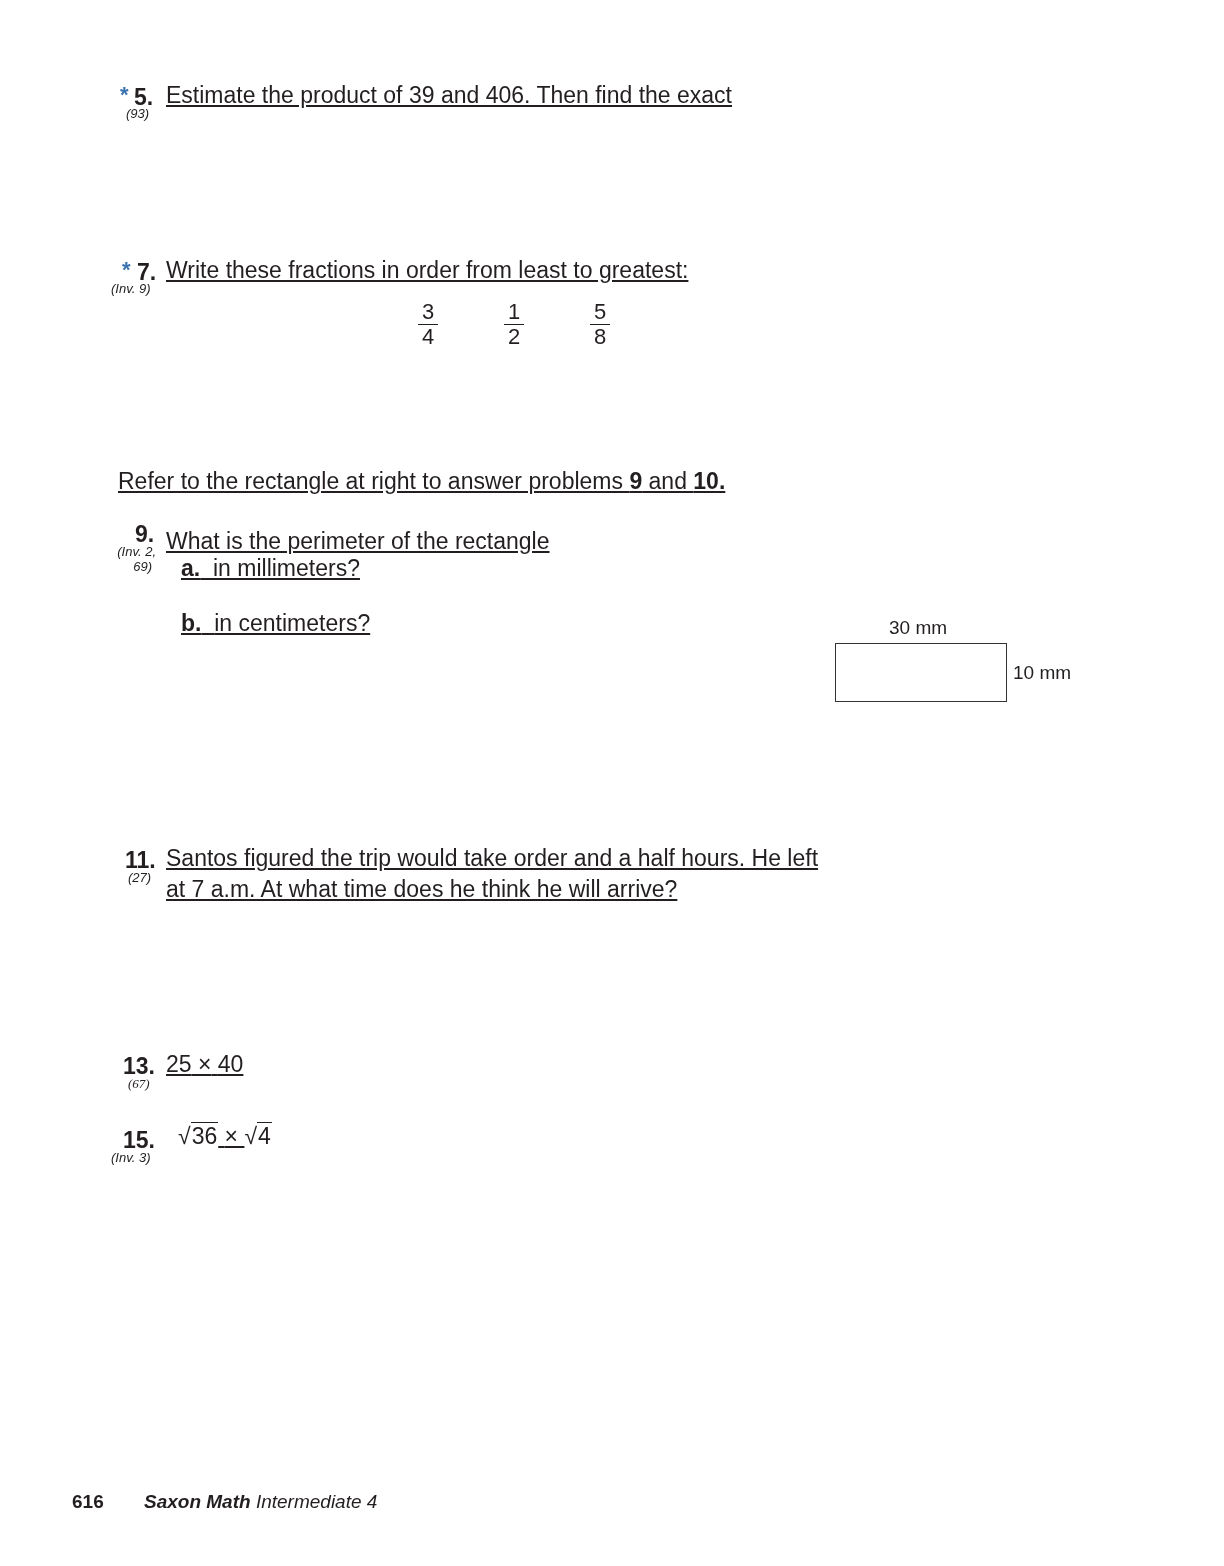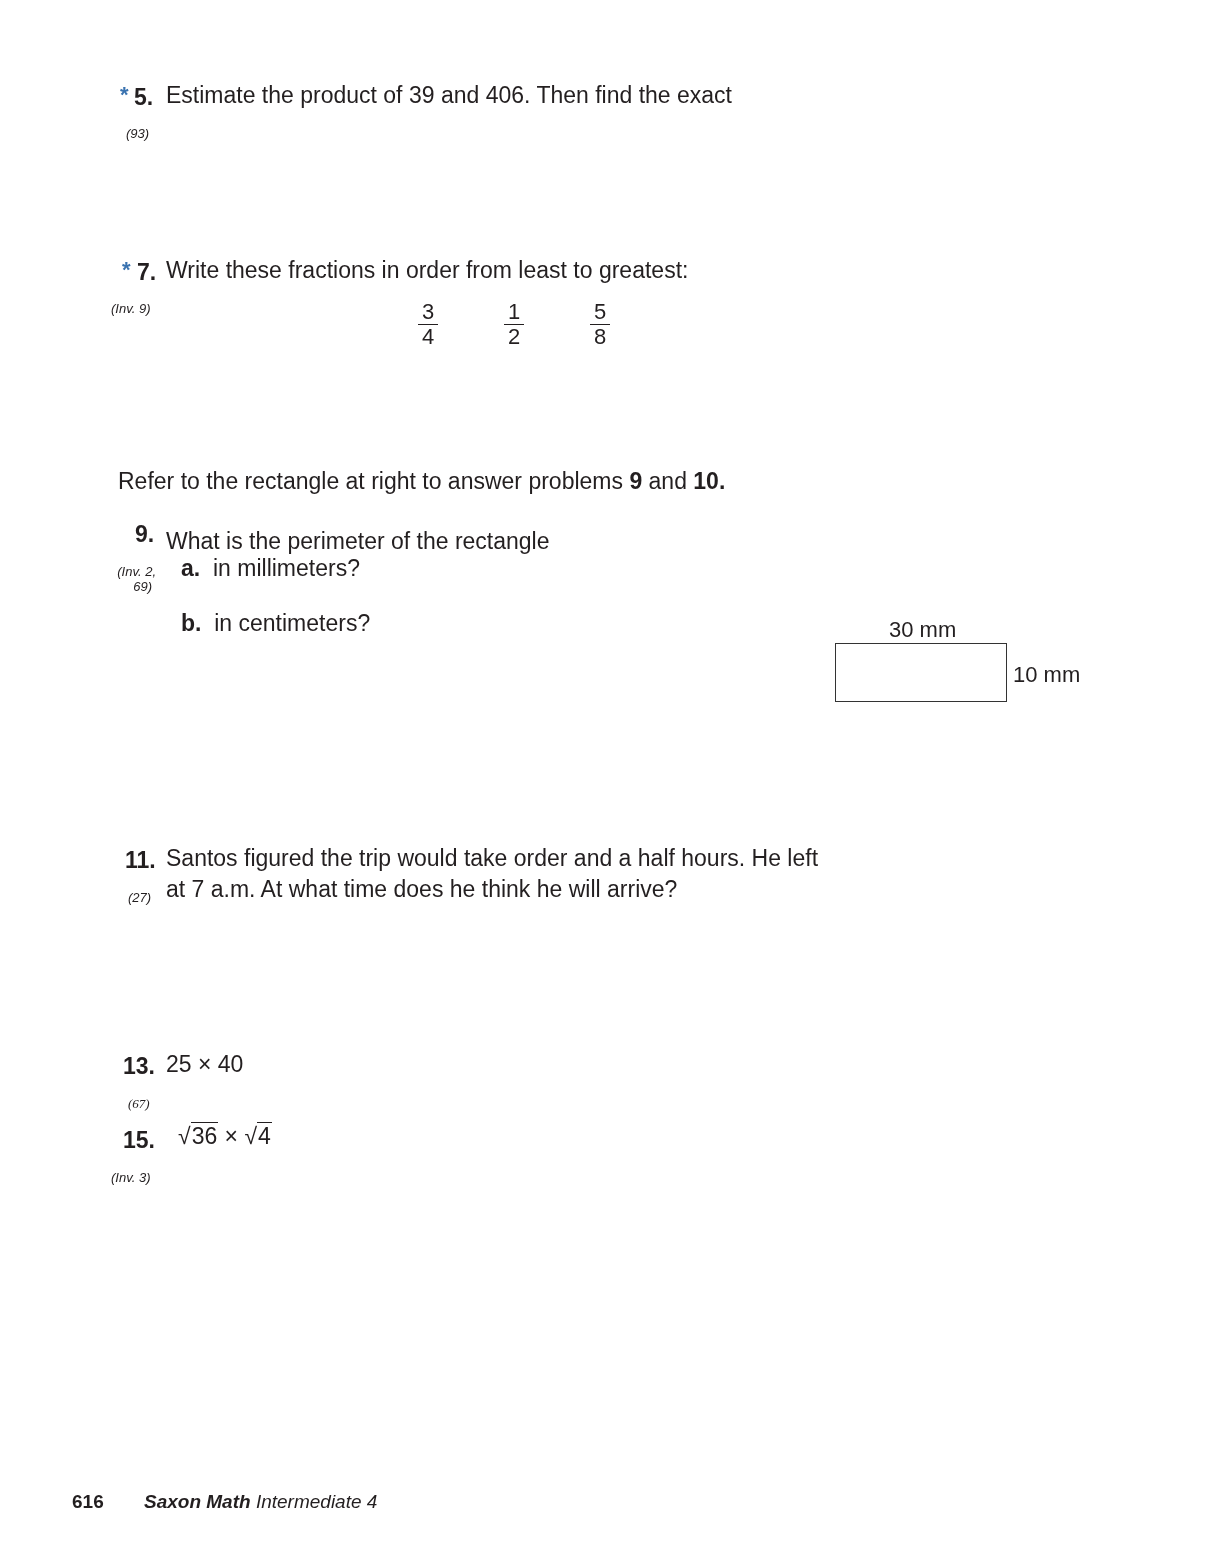--- a/index.html
+++ b/index.html
@@ -1,28 +1,28 @@
 <!DOCTYPE html>
 <html><head>
 <meta charset="utf-8">
 <style>
   html, body { margin: 0; padding: 0; background: #ffffff; }
   body { width: 1224px; height: 1566px; position: relative; overflow: hidden;
          font-family: "Liberation Sans", sans-serif; color: #231f20; }
   .abs { position: absolute; }
-  .qtext { font-size: 23px; line-height: 31px; }
+  .qtext { font-size: 23px; line-height: 31px; text-decoration: underline; }
   .qnum { font-weight: bold; font-size: 23px; text-align: right; }
   .star { color: #3a73b0; font-weight: bold; font-size: 22px; }
-  .ref { font-style: italic; font-size: 13px; line-height: 15px; text-align: right; margin-top: 20px; }
+  .ref { font-style: italic; font-size: 13px; line-height: 15px; text-align: right; }
   .sub-label { font-weight: bold; font-size: 23px; }
   .frac { position: absolute; text-align: center; font-size: 22px; width: 24px; }
   .frac .num, .frac .den { display: block; line-height: 24px; }
   .frac .bar { display: block; height: 1px; background: #231f20; margin: 0 2px; }
   .rect { position: absolute; border: 1.5px solid #333; box-sizing: border-box; }
-  .dimlabel { font-size: 22px; }
+  .dimlabel { font-size: 19px; }
   .footer-num { font-weight: bold; font-size: 19px; }
   .footer-title { font-size: 19px; }
   .footer-title .brand { font-weight: bold; font-style: italic; }
   .footer-title .sub { font-style: italic; }
   .sqrt { display: inline-block; position: relative; }
   .sqrt .radicand { border-top: 1.5px solid #231f20; padding: 0 1px; }
 </style>
 </head>
 <body>
 

